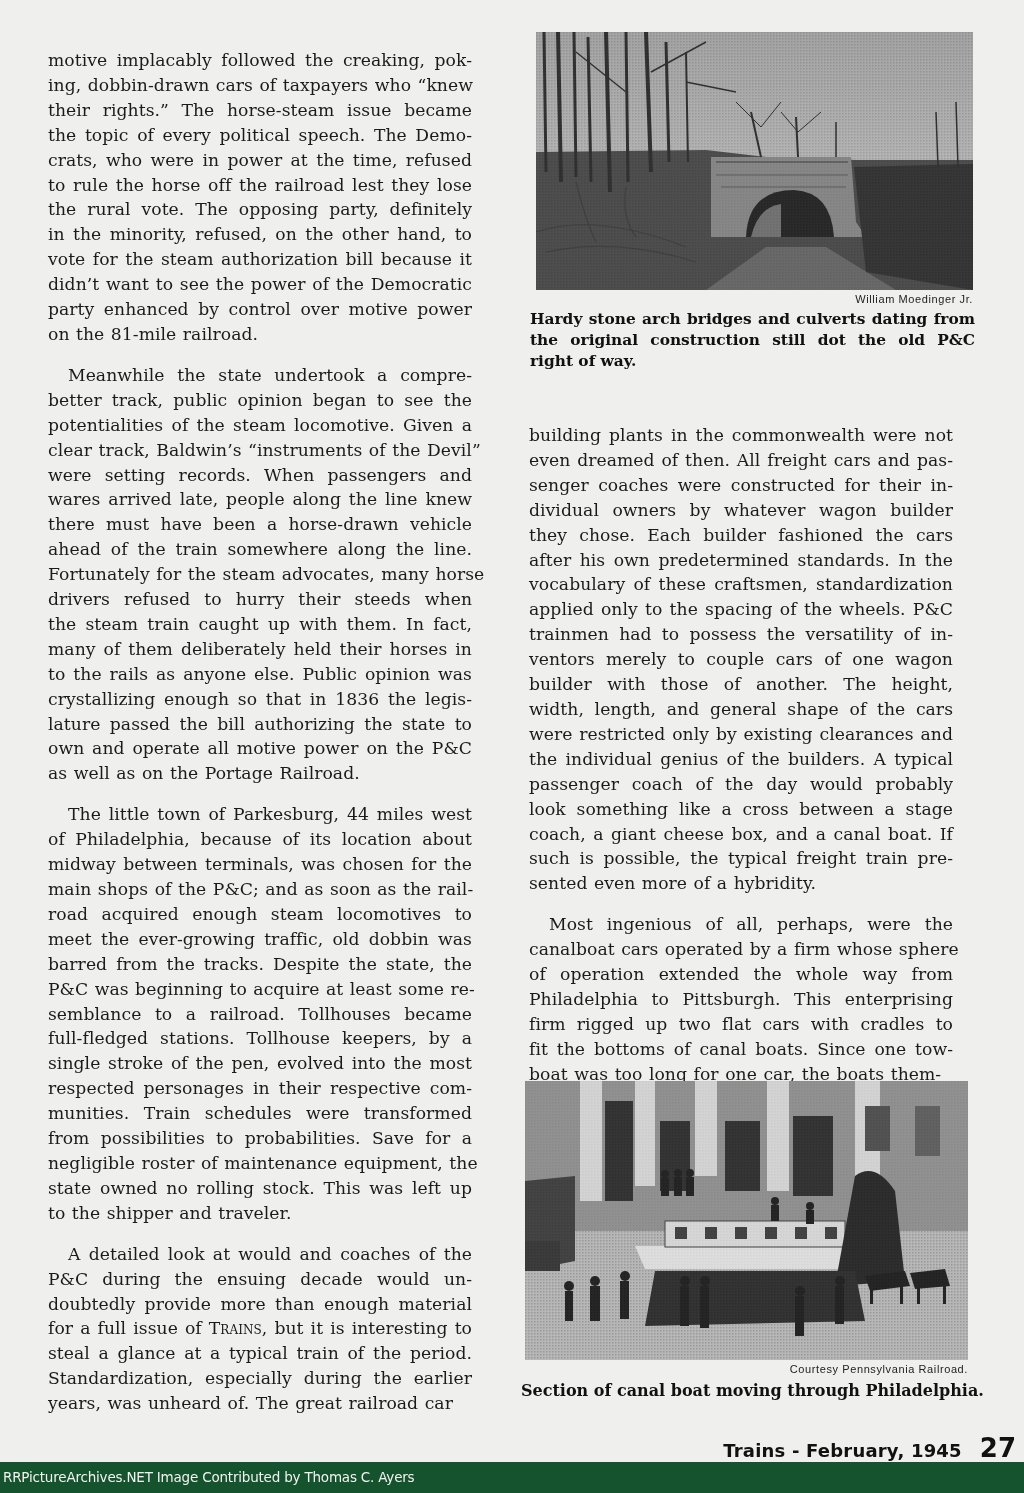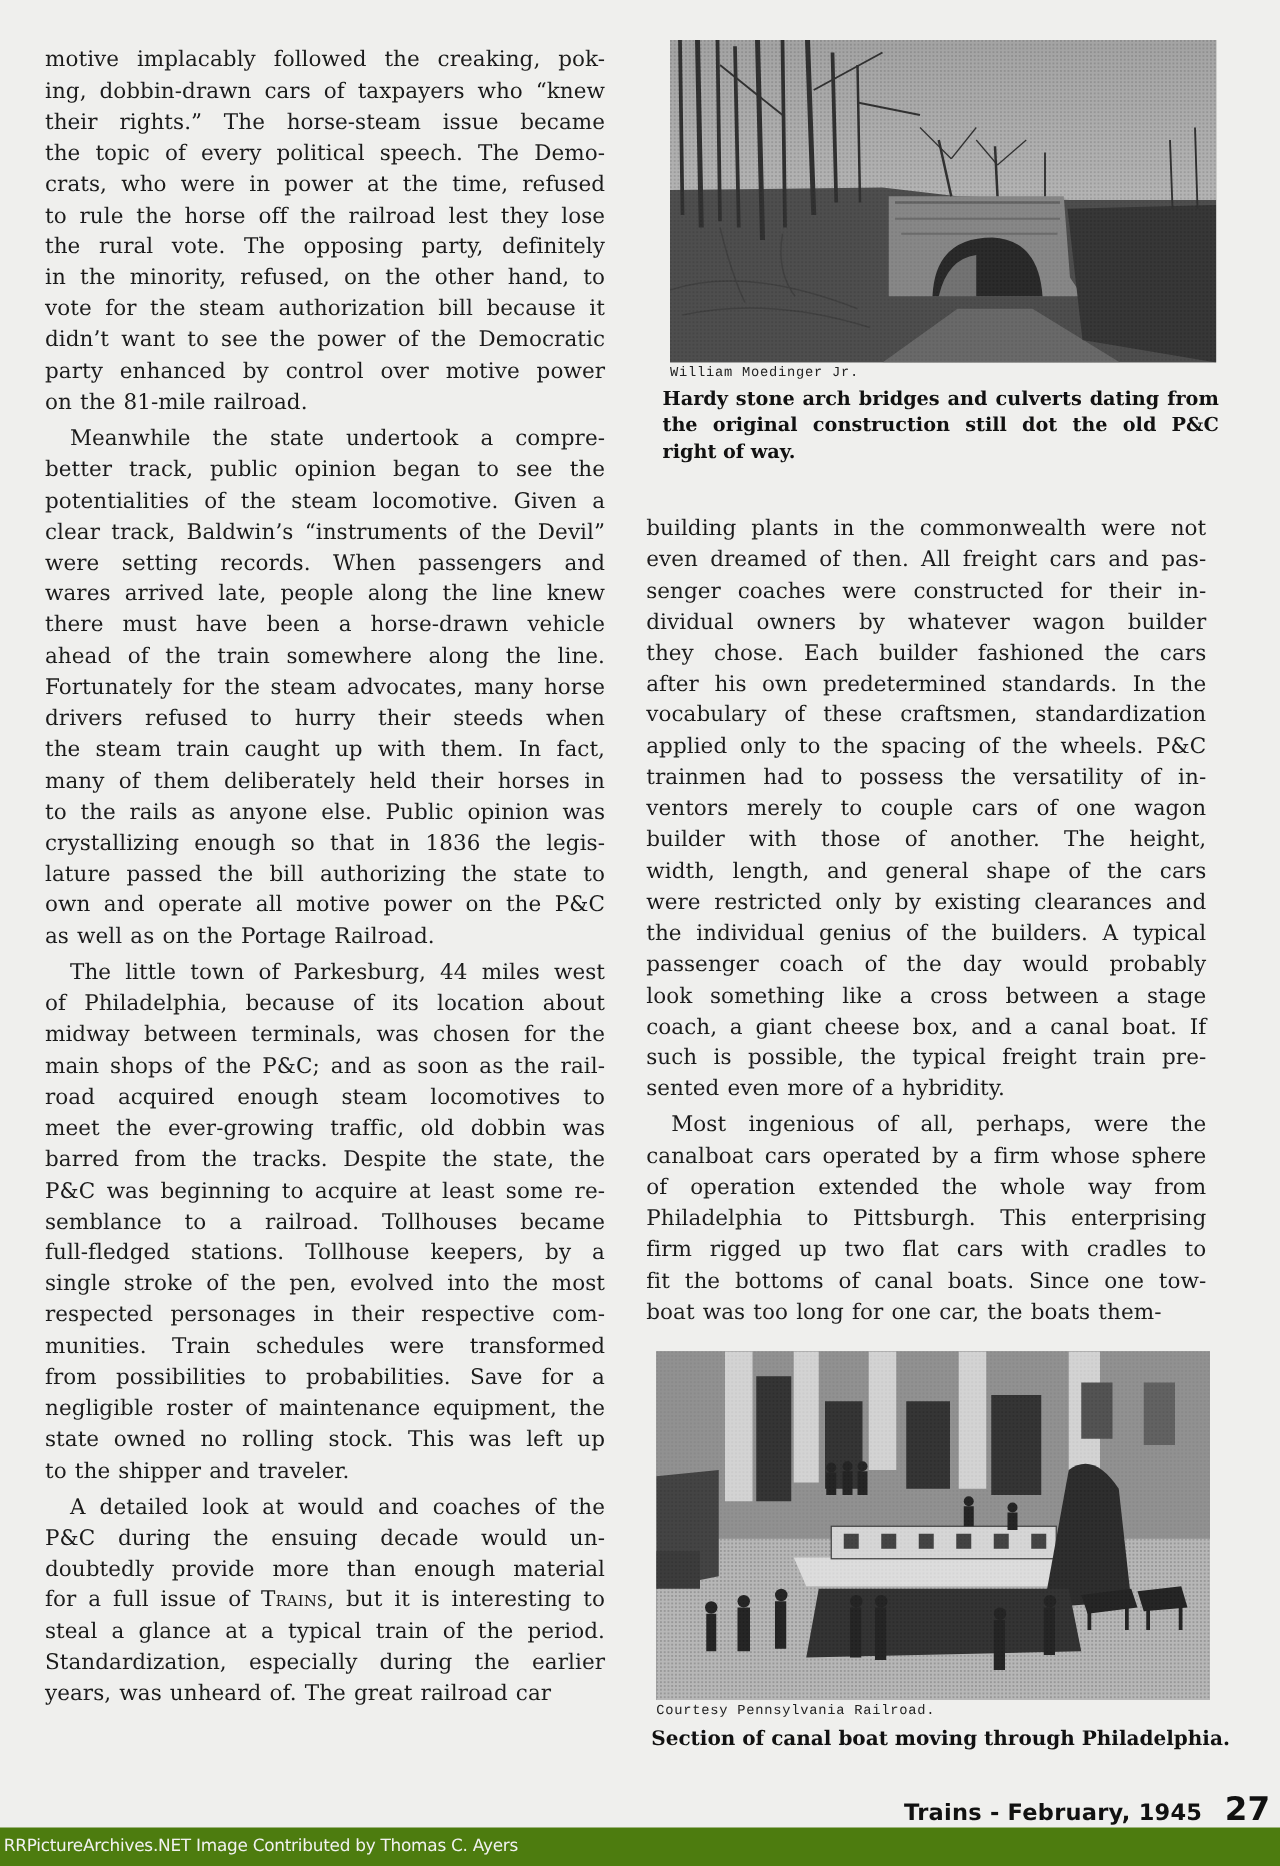--- a/index.html
+++ b/index.html
@@ -10,36 +10,36 @@
     color:#1b1b1b;
   }
   .col {
     position:absolute;
     font-size:17.2px;
     line-height:24.9px;
     text-align:justify;
     letter-spacing:0.05px;
     word-spacing:1px;
   }
-  .col p { margin:4px; text-indent:0; }
+  .col p { margin:16px; text-indent:0; }
   .col .line { display:block; text-align:justify; text-align-last:justify; white-space:nowrap; }
   .col .line.last { text-align-last:left; }
   #col-left { left:32px; top:32px; width:456px; }
   #col-right-top { left:513px; top:407px; width:456px; }
 
   .photo {
     position:absolute; overflow:hidden;
     background:#777;
   }
   #photo-bridge { left:536px; top:32px; width:437px; height:258px; }
   #photo-canal { left:525px; top:1081px; width:443px; height:279px; }
 
   .credit {
     position:absolute; font-size:11px; letter-spacing:0.6px;
-    font-family:Liberation Mono, monospace; color:#222; text-align:left;
+    font-family:Liberation Sans, sans-serif; color:#222; text-align:right;
   }
   #credit-bridge { left:536px; top:293px; width:437px; }
   #credit-canal { left:525px; top:1363px; width:443px; }
 
   .caption {
     position:absolute; font-weight:bold; font-size:15.4px; line-height:21px;
     font-family:"DejaVu Serif", serif; color:#111; text-align:justify;
   }
   #caption-bridge { left:530px; top:309px; width:445px; }
   #caption-bridge .line { display:block; text-align-last:justify; white-space:nowrap; }
@@ -49,21 +49,21 @@
   #footer {
     position:absolute; right:8px; top:1433px;
     font-family:"DejaVu Sans", "Liberation Sans", sans-serif; font-weight:bold;
     color:#111; display:flex; align-items:baseline; gap:18px;
   }
   #footer-title { font-size:18px; letter-spacing:0.2px;text-align:center; }
   #footer-page { font-size:26px; }
 
   #banner {
     position:absolute; left:0; top:1462px; width:1024px; height:31px;
-    background:#4d7c0f; color:#f2f2f2;
+    background:#14532d; color:#f2f2f2;
     font-family:"DejaVu Sans", "Liberation Sans", sans-serif;
     font-size:13.5px; line-height:31px; padding-left:3px; box-sizing:border-box;
     letter-spacing:-0.2px;
   }
   .sc { font-variant:small-caps; }
 </style>
 </head>
 <body>
 
 <div id="col-left" class="col">

